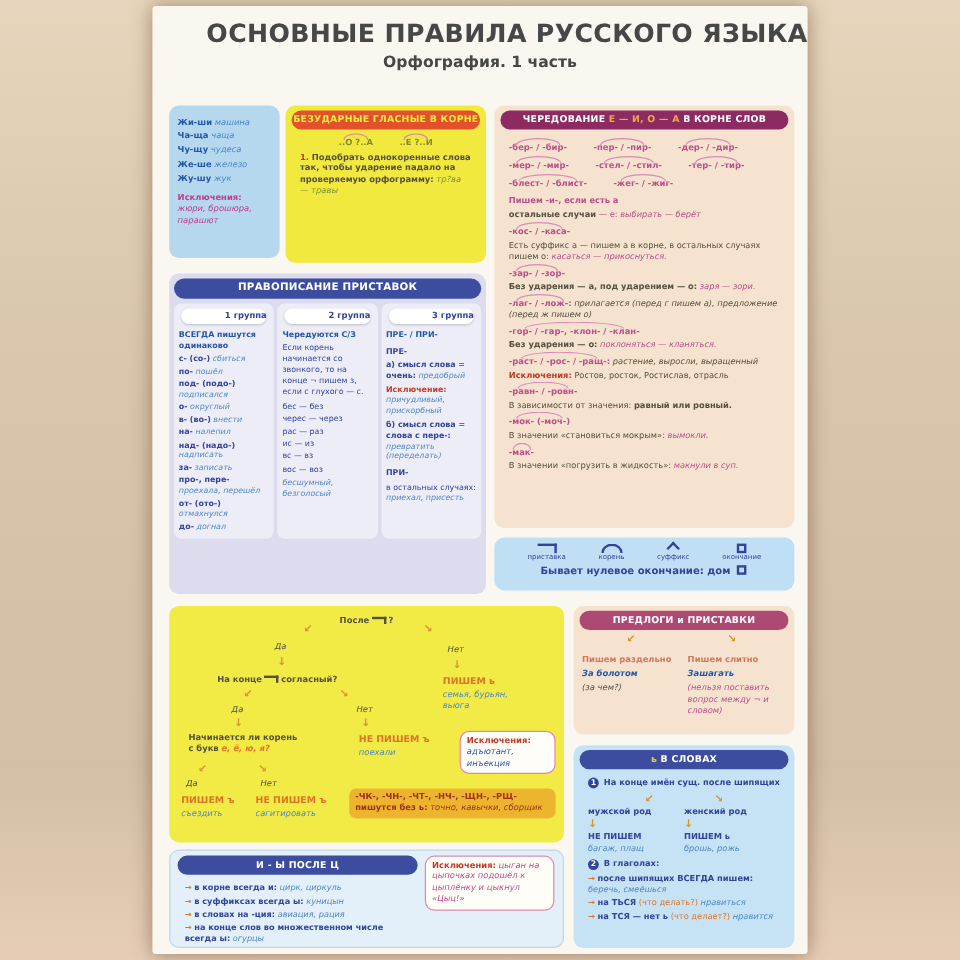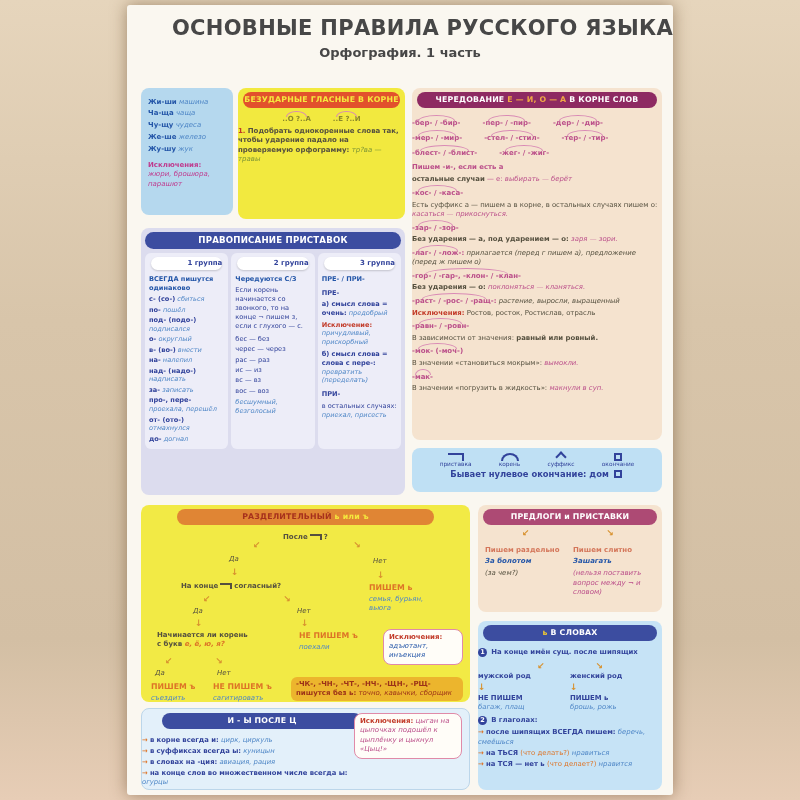--- a/index.html
+++ b/index.html
@@ -12,21 +12,21 @@
          font-size:21px;font-weight:bold;color:#474747;letter-spacing:.3px}
   .subtitle{position:absolute;left:127px;top:45px;width:546px;text-align:center;
             font-size:13px;font-weight:bold;color:#474747}
   .box{position:absolute;border-radius:8px;font-size:7px;color:#4f4a40;line-height:1.35}
   .hd{font-weight:bold;text-align:center;border-radius:9px;color:#fff;margin:4px 5px 3px;
       padding:2.5px 0;font-size:7.8px;letter-spacing:.2px}
   .b{font-weight:bold}.i{font-style:italic}
   .c-blue{color:#2456a8}.c-lblue{color:#4e86c6}.c-mag{color:#bf3a8e}.c-red{color:#c23a28}
   .c-orange{color:#dd7427}.c-pink{color:#bb4f8a}.c-navy{color:#32439b}.c-dark{color:#55503f}
   .c-olive{color:#8a8728}.c-green{color:#7c9435}.c-yel{color:#f5e93d}
-  .pad{padding:2px 0}
+  .pad{padding:2px 12px}
   .ln{margin:2.5px 0}
   .root{color:#bb4f8a;font-weight:bold;position:relative;display:inline-block;font-size:7px}
   .root::before{content:"";position:absolute;left:12%;right:12%;top:-4px;height:5px;
     border:1px solid #d98ab5;border-bottom:none;border-radius:100% 100% 0 0/200% 200% 0 0}
   .aroots{display:flex;gap:22px;flex-wrap:wrap;margin:6px 0 4px}
   .sym-pre{display:inline-block;width:12px;height:6px;border-top:2px solid currentColor;
            border-right:2px solid currentColor;vertical-align:middle;margin:0 2px}
   .sym-root{display:inline-block;width:18px;height:8px;border:2px solid currentColor;border-bottom:none;
             border-radius:100% 100% 0 0/200% 200% 0 0;vertical-align:middle}
   .sym-suf{display:inline-block;width:8px;height:8px;border-top:2px solid currentColor;
@@ -212,24 +212,20 @@
       <div class="mitem"><span class="sym-root"></span><br><span>корень</span></div>
       <div class="mitem"><span class="sym-suf"></span><br><span>суффикс</span></div>
       <div class="mitem"><span class="sym-end"></span><br><span>окончание</span></div>
     </div>
     <div class="b c-navy" style="text-align:center;font-size:8.4px">
       <span>Бывает нулевое окончание: дом</span> <span class="sym-end"></span>
     </div>
   </section>
 
   <section class="box" style="left:141px;top:505px;width:329px;height:197px;background:#f2ea45">
-    <div class="hd" style="background:#e08534;margin:4px 36px 0">
-      <span style="color:#a6301c">РАЗДЕЛИТЕЛЬНЫЙ</span>
-      <span class="c-yel">ь или ъ</span>
-    </div>
     <div class="fc">
       <div class="fi b c-dark" style="left:142px;top:8px">
         <span>После</span><span class="sym-pre"></span><span>?</span></div>
       <span class="arr" style="left:112px;top:14px">↙</span>
       <span class="arr" style="left:212px;top:14px">↘</span>
       <div class="fi i c-dark" style="left:88px;top:30px">Да</div>
       <div class="fi i c-dark" style="left:232px;top:32px">Нет</div>
       <span class="arr" style="left:90px;top:41px">↓</span>
       <span class="arr" style="left:236px;top:44px">↓</span>
       <div class="fi b c-dark" style="left:40px;top:57px">
@@ -321,21 +317,21 @@
         <span class="c-orange">(что делать?)</span>
         <span class="i c-lblue">нравиться</span></div>
       <div class="bul"><span class="ar">→</span>
         <span class="b">на ТСЯ — нет ь</span>
         <span class="c-orange">(что делает?)</span>
         <span class="i c-lblue">нравится</span></div>
     </div>
   </section>
 
   <section class="box" style="left:141px;top:708px;width:329px;height:82px;background:#e3f0fa;border:1px solid #bcd6ea">
-    <div class="hd" style="background:#3c4da0;width:200px;margin:4px 0 3px 20px">И - Ы ПОСЛЕ Ц</div>
+    <div class="hd" style="background:#3c4da0;width:200px;margin:4px 0 3px 6px">И - Ы ПОСЛЕ Ц</div>
     <div class="pad" style="width:215px;font-size:6.8px">
 
     <div class="bul"><span class="ar">→</span> <span class="b c-navy">в корне всегда и:</span> <span class="i c-lblue">цирк, циркуль</span></div>
         <div class="bul"><span class="ar">→</span> <span class="b c-navy">в суффиксах всегда ы:</span> <span class="i c-lblue">куницын</span></div>
         <div class="bul"><span class="ar">→</span> <span class="b c-navy">в словах на -ция:</span> <span class="i c-lblue">авиация, рация</span></div>
         <div class="bul"><span class="ar">→</span> <span class="b c-navy">на конце слов во множественном числе всегда ы:</span> <span class="i c-lblue">огурцы</span></div>
       </div>
     <div class="exc-card" style="position:absolute;right:7px;top:4px;width:108px">
       <span class="b c-red">Исключения:</span>
       <span class="i c-pink">цыган на цыпочках подошёл к цыплёнку и цыкнул «Цыц!»</span>

